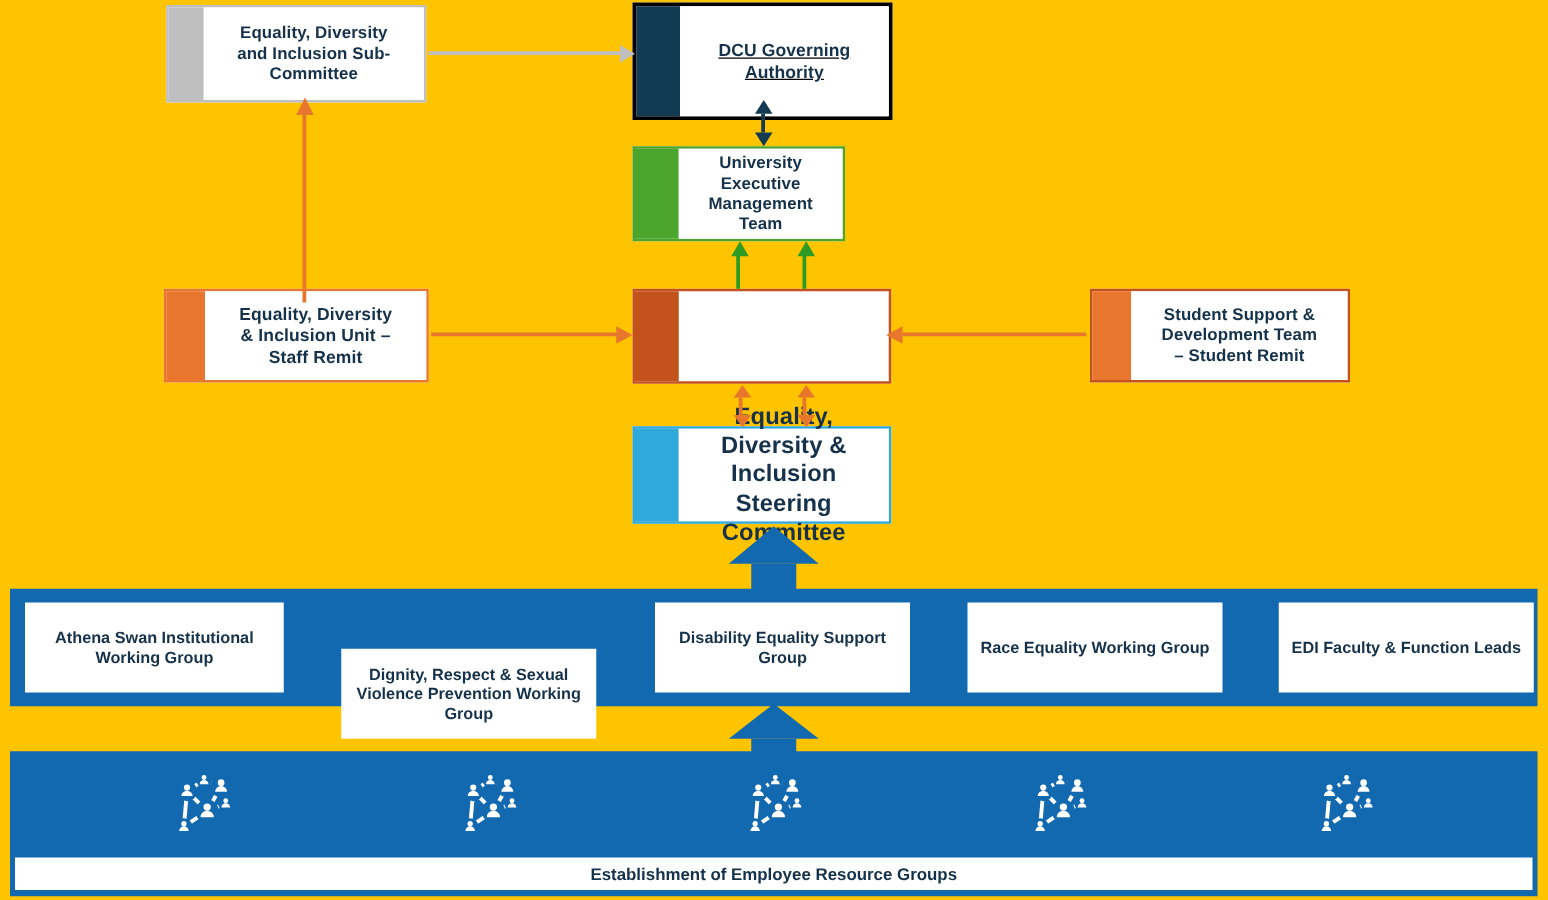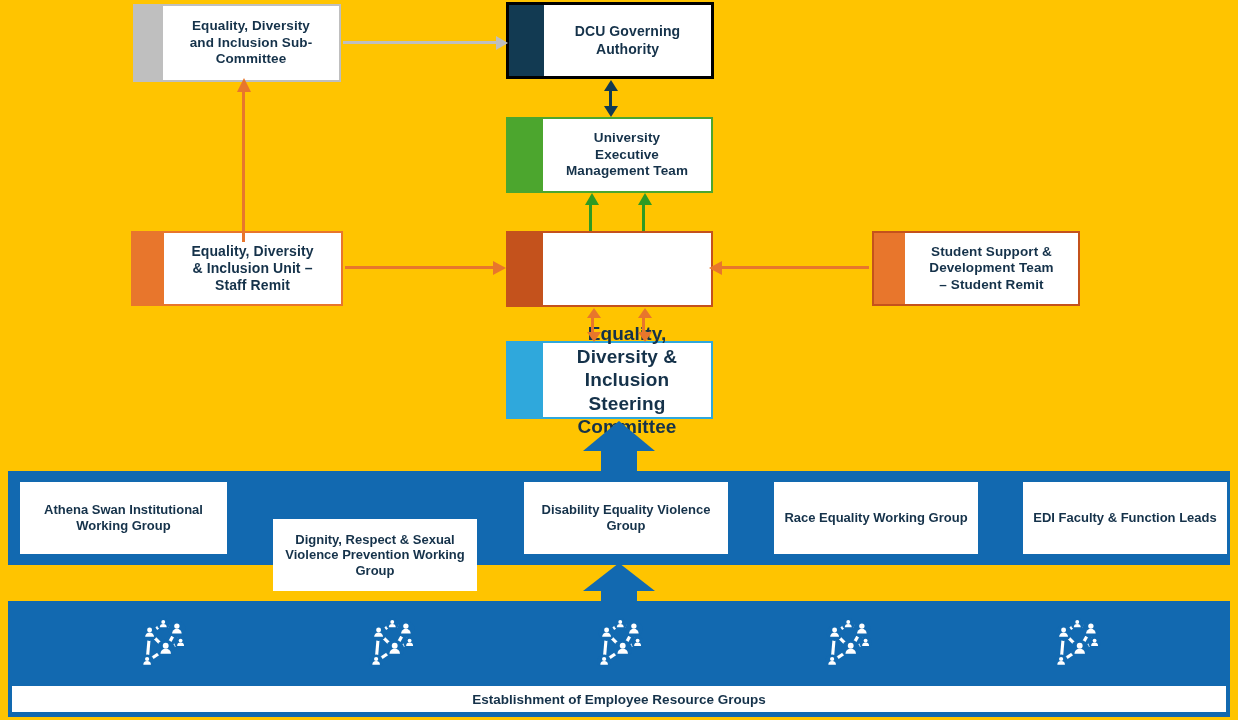--- a/index.html
+++ b/index.html
@@ -43,28 +43,29 @@
 
   
   #node-edi-subcommittee {
     left: 133px; top: 4px; width: 208px; height: 78px;
     border: 2px solid #BFBFBF;
   }
   #node-edi-subcommittee .accent { width: 28px; background: #BFBFBF; }
   #node-edi-subcommittee .label { font-size: 13.5px; }
 
   #node-governing-authority {
-    left: 506px; top: 2px; width: 208px; height: 77px;
+    left: 506px; top: 2px; width: 208px; height: 94px;
     border: 3px solid #000000;
+    text-decoration: underline;
   }
   #node-governing-authority .accent { width: 35px; background: #123A52; }
   #node-governing-authority .label { font-size: 14px; }
 
   #node-uemt {
-    left: 506px; top: 117px; width: 207px; height: 76px;
+    left: 506px; top: 117px; width: 170px; height: 76px;
     border: 2px solid #4CA62E;
   }
   #node-uemt .accent { width: 35px; background: #4CA62E; }
   #node-uemt .label { font-size: 13.5px; }
 
   #node-edi-unit {
     left: 131px; top: 231px; width: 212px; height: 75px;
     border: 2px solid #E8762C;
   }
   #node-edi-unit .accent { width: 31px; background: #E8762C; }
@@ -323,21 +324,21 @@
   </div>
 
   <div id="band-working-groups">
     <div class="wg-card" id="wg-0">
       <span class="label">Athena Swan Institutional Working Group</span>
     </div>
     <div class="wg-card" id="wg-1">
       <span class="label">Dignity, Respect &amp; Sexual Violence Prevention Working Group</span>
     </div>
     <div class="wg-card" id="wg-2">
-      <span class="label">Disability Equality Violence Group</span>
+      <span class="label">Disability Equality Support Group</span>
     </div>
     <div class="wg-card" id="wg-4">
       <span class="label">EDI Faculty &amp; Function Leads</span>
     </div>
     <div class="wg-card" id="wg-3">
       <span class="label">Race Equality Working Group</span>
     </div>
   </div>
 
   <div id="band-erg">

